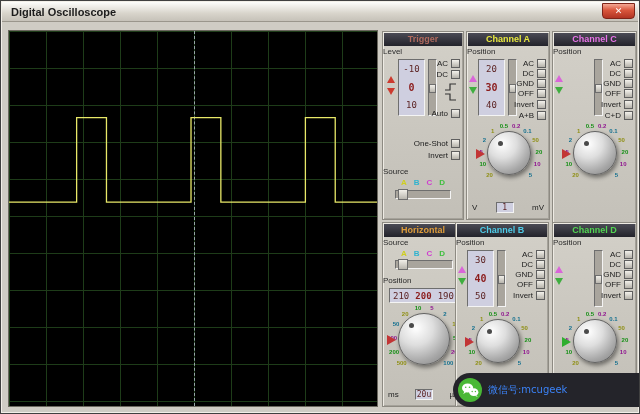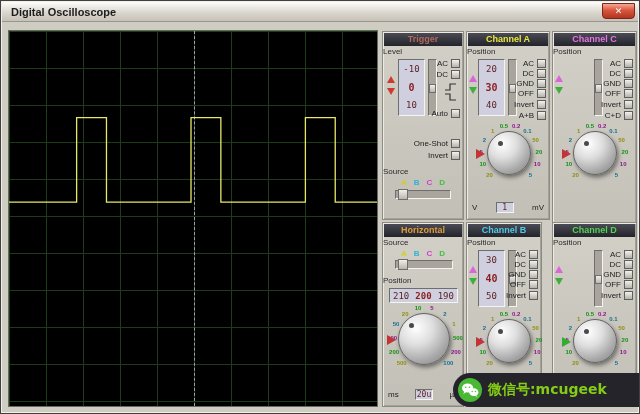--- a/index.html
+++ b/index.html
@@ -34,21 +34,21 @@
   .tri-down.red{border-top-color:#cc3a2e}
   .knob{position:absolute;border-radius:50%;background:radial-gradient(circle at 34% 28%,#ffffff,#dedede 35%,#a9a9a9 68%,#7c7c7c);border:1px solid #636363;box-shadow:1.5px 2.5px 4px rgba(0,0,0,.45)}
   .knob-dot{position:absolute;width:5px;height:5px;border-radius:50%;background:#4a4a4a;top:9px;left:10px}
   .tick{position:absolute;font-size:6px;line-height:6px;transform:translate(-50%,-50%);font-weight:bold}
   .knob-pointer{position:absolute;width:9px;height:10px;clip-path:polygon(0 0,100% 50%,0 100%);background:#c23535}
   .unit-row{position:absolute;left:5px;right:5px;bottom:6px;display:flex;justify-content:space-between;align-items:center;font-size:8px;color:#222}
   .unit-box{min-width:18px;height:11px;line-height:9px;padding:0 1px;background:#cfcfe0;border:1px solid;border-color:#6e6e6e #f4f4f4 #f4f4f4 #6e6e6e;text-align:center;font-size:8px;color:#5d2424;font-family:"DejaVu Sans Mono",monospace}
   .letters{position:absolute;left:0;right:0;display:flex;justify-content:center;gap:7px;font-size:8px;font-weight:bold}
   .edge-sel{position:absolute;right:5px;top:50px;cursor:pointer}
   .watermark{position:absolute;left:452px;top:372px;width:188px;height:34px;background:#24242a;border-radius:17px 0 0 17px;display:flex;align-items:center;gap:6px;padding-left:5px;z-index:5}
-  .wm-text{color:#84cc16;font-size:14px;font-weight:bold;font-family:"DejaVu Sans",sans-serif}
+  .wm-text{color:#3b82f6;font-size:10px;font-weight:normal;font-family:"DejaVu Sans",sans-serif}
   .wechat-icon{display:flex}
 </style>
 </head>
 <body>
 
 <div class="window">
 
   <div class="titlebar">
     <span class="title">Digital Oscilloscope</span>
     <button class="close">✕</button>
@@ -267,21 +267,21 @@
         <span class="tick" style="left: 49.3px; top: 49.3px; color: rgb(20, 112, 143);">100</span>
       </div>
     <span class="knob-pointer" style="left: 4px; top: 112px; background: rgb(194, 53, 53);"></span>
     <div class="unit-row">
       <span>ms</span>
       <span class="unit-box">20u</span>
       <span>µs</span>
     </div>
   </div>
 
-  <div class="panel" style="left:465px;top:221px;width:76px;height:185px">
+  <div class="panel" style="left:454px;top:221px;width:94px;height:185px">
     <div class="panel-title"><span style="color: rgb(78, 203, 232);">Channel B</span></div>
     <div class="mini-label" style="top:15px">Position</div>
     <div class="arrows" style="left:2px;top:43px">
       <span class="tri-up"></span>
       <span class="tri-down"></span>
     </div>
     <div class="lcd" style="left:11px;top:27px;width:27px;height:57px">
       <div class="val">30</div>
       <div class="val mid">40</div>
       <div class="val">50</div>

